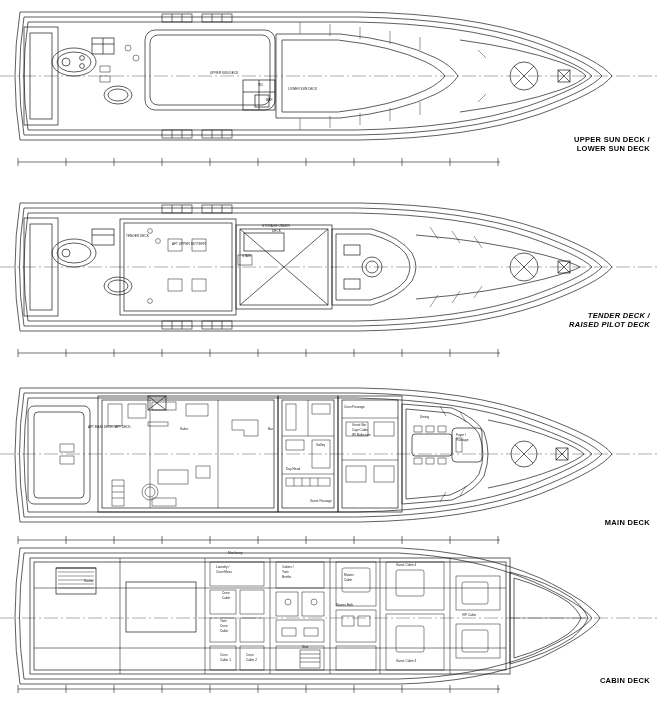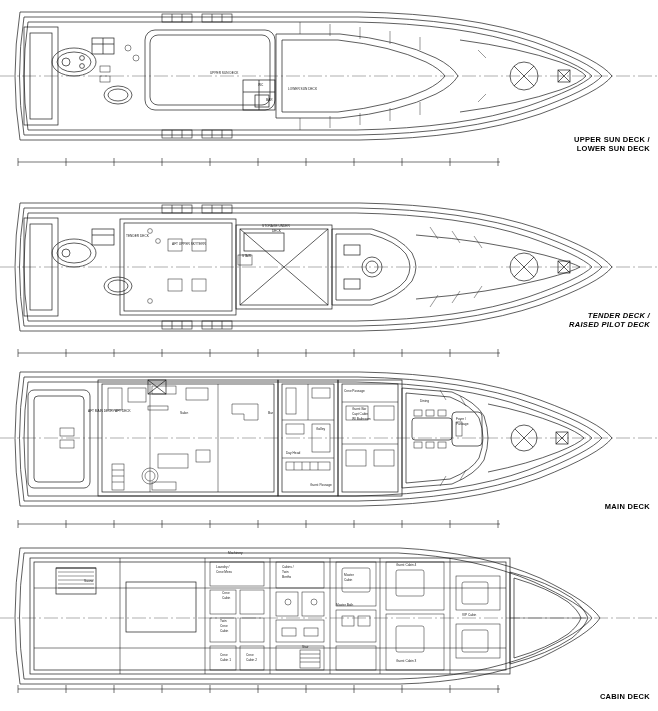--- a/index.html
+++ b/index.html
@@ -229,21 +229,21 @@
         <text x="172" y="62">AFT UPPER SKYTERR</text>
         <text x="262" y="44">STORAGE UNDER</text>
         <text x="272" y="49">DECK</text>
         <text x="242" y="74">STAIR</text>
       </g>
     </svg>
     <div class="deck-title" style="top:128px;font-style:italic;">TENDER DECK /
 RAISED PILOT DECK</div>
   </div>
 
-  <div class="deck" style="top:358px;height:174px;">
+  <div class="deck" style="top:374px;height:174px;">
     <svg class="deck-svg" width="658" height="174" viewBox="0 0 658 174">
       <g fill="none" stroke="#1a1a1a" stroke-width="0.7">
         <path d="M20,14 L360,14 Q470,16 540,42 Q600,64 612,80 Q600,96 540,120 Q470,146 360,148 L20,148 Q10,80 20,14 Z"></path>
         <path d="M24,19 L358,19 Q466,21 534,46 Q590,66 602,80 Q590,94 534,116 Q466,141 358,143 L24,143 Q15,80 24,19 Z"></path>
         <path d="M28,24 L356,24 Q462,26 528,50 Q580,68 592,80 Q580,92 528,112 Q462,136 356,138 L28,138 Q20,80 28,24 Z"></path>
         <line x1="0" y1="80" x2="658" y2="80" stroke-width="0.35" stroke-dasharray="14,3,2,3"></line>
 
         <rect x="28" y="32" width="62" height="98" rx="6"></rect>
         <rect x="34" y="38" width="50" height="86" rx="4"></rect>
         <g stroke-width="0.5">
@@ -487,16 +487,16 @@
         <text x="282" y="46">Berths</text>
         <text x="344" y="44">Master</text>
         <text x="344" y="49">Cabin</text>
         <text x="336" y="74">Master Bath</text>
         <text x="396" y="34">Guest Cabin 4</text>
         <text x="396" y="130">Guest Cabin 3</text>
         <text x="462" y="84">VIP Cabin</text>
         <text x="302" y="116">Stair</text>
       </g>
     </svg>
-    <div class="deck-title" style="top:160px;">CABIN DECK</div>
+    <div class="deck-title" style="top:144px;">CABIN DECK</div>
   </div>
 
 </div>
 
 </body></html>

